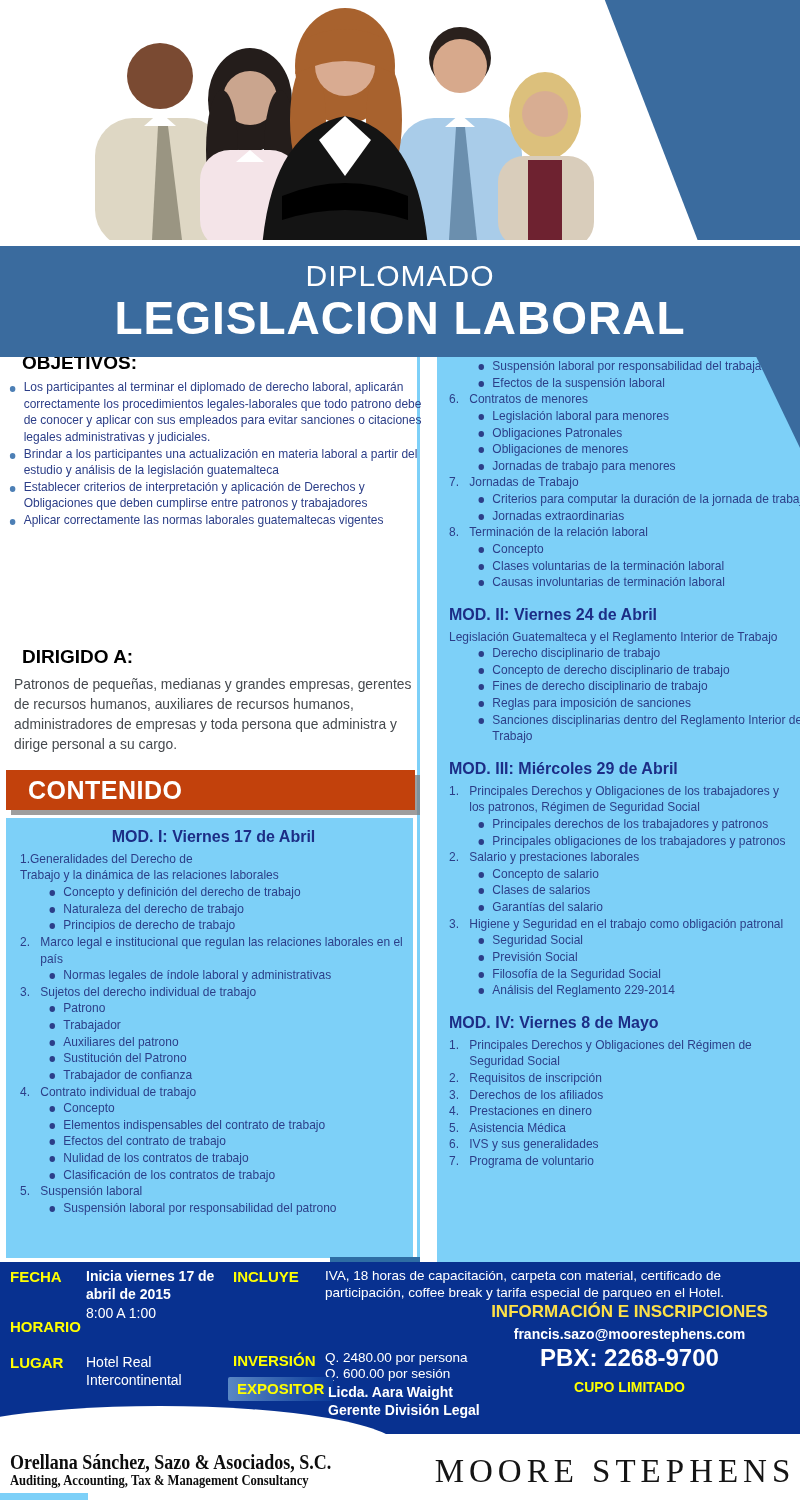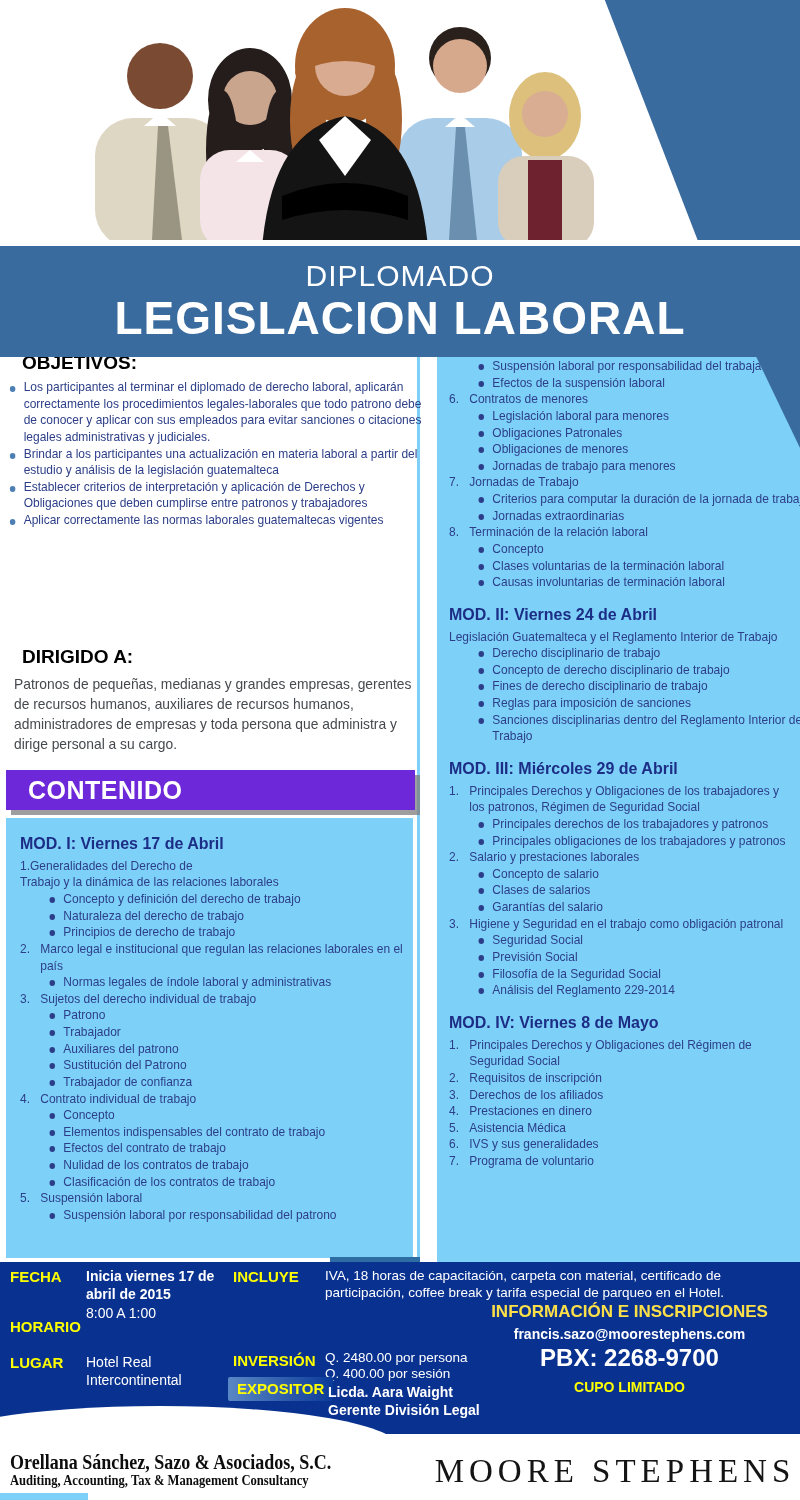--- a/index.html
+++ b/index.html
@@ -22,29 +22,29 @@
   .right-panel{position:absolute;left:437px;top:348px;width:363px;height:914px;background:#7dd0f8;
                clip-path:polygon(0 0,315px 0,363px 100px,363px 100%,0 100%);
                padding:10px 8px 0 12px;box-sizing:border-box;}
   
   .objetivos{position:absolute;left:8px;top:352px;width:412px;}
   .sec-heading{font-size:19px;font-weight:bold;color:#000;margin:0 0 5px 14px;}
   .obj{color:#45494e;font-size:15px;line-height:1.3;}
   .dirigido{position:absolute;left:8px;top:646px;width:410px;}
   .dirigido p{margin:6px 0 0 6px;color:#45494e;font-size:15px;line-height:1.33;
               width:108.5%;transform:scaleX(.922);transform-origin:0 0;}
-  .contenido-band{position:absolute;left:6px;top:770px;width:409px;height:40px;background:#6d28d9;
+  .contenido-band{position:absolute;left:6px;top:770px;width:409px;height:40px;background:#c2410c;
                   box-shadow:5px 5px 0 rgba(125,125,125,.75);display:flex;align-items:center;z-index:2;}
   .contenido-band span{color:#fff;font-weight:bold;font-size:25px;letter-spacing:.5px;margin-left:22px;}
   .mod1-panel{position:absolute;left:6px;top:818px;width:407px;height:440px;background:#7dd0f8;
               padding:8px 6px 0 14px;box-sizing:border-box;}
   
   .panel-list{color:#2c3e88;font-size:13px;line-height:1.28;}
   .mod-title{font-weight:bold;color:#1c2d86;font-size:16px;line-height:1.3;margin:14px 0 3px 0;}
-  .mod-title.first{margin-top:8px;}
+  .mod-title.first{margin-top:1px;text-align:center;}
   .cl{display:flex;width:108.5%;transform:scaleX(.922);transform-origin:0 0;}
   .cl-num{flex:0 0 22px;}
   .t-b{padding-left:32px;}
   .t-b::before{content:"";width:6px;height:6px;border-radius:50%;background:currentColor;
                margin:6px 9px 0 0;flex:0 0 auto;}
   .obj .t-b{padding-left:2px;}
   .obj .t-b::before{background:#4d7fb5;margin-top:7px;}
   
   .footer{position:absolute;left:0;top:1262px;width:800px;height:172px;background:#083190;z-index:1;}
   .footer-notch{position:absolute;left:330px;top:1257px;width:90px;height:5px;background:#2e6da4;}
@@ -501,21 +501,21 @@
 
     <span class="f-label" style="left:10px;top:92px;">LUGAR</span>
     <span class="f-val" style="left:86px;top:92px;">Hotel Real</span>
     <span class="f-val" style="left:86px;top:110px;">Intercontinental</span>
 
     <span class="f-label" style="left:233px;top:6px;">INCLUYE</span>
     <span class="f-val" style="left:325px;top:6px;width:452px;font-size:13.5px;">IVA, 18 horas de capacitación, carpeta con material, certificado de participación, coffee break y tarifa especial de parqueo en el Hotel.</span>
 
     <span class="f-label" style="left:233px;top:90px;">INVERSIÓN</span>
     <span class="f-val" style="left:325px;top:88px;font-size:13.5px;">Q. 2480.00 por persona</span>
-    <span class="f-val" style="left:325px;top:104px;font-size:13.5px;">Q. 400.00 por sesión</span>
+    <span class="f-val" style="left:325px;top:104px;font-size:13.5px;">Q. 600.00 por sesión</span>
 
     <div class="expositor-box">
       <span>EXPOSITOR</span>
     </div>
     <span class="f-val bold" style="left:328px;top:122px;">Licda. Aara Waight</span>
     <span class="f-val bold" style="left:328px;top:140px;">Gerente División  Legal</span>
 
     <div class="info-block">
       <div class="info-title">INFORMACIÓN E INSCRIPCIONES</div>
       <div class="info-email">francis.sazo@moorestephens.com</div>

